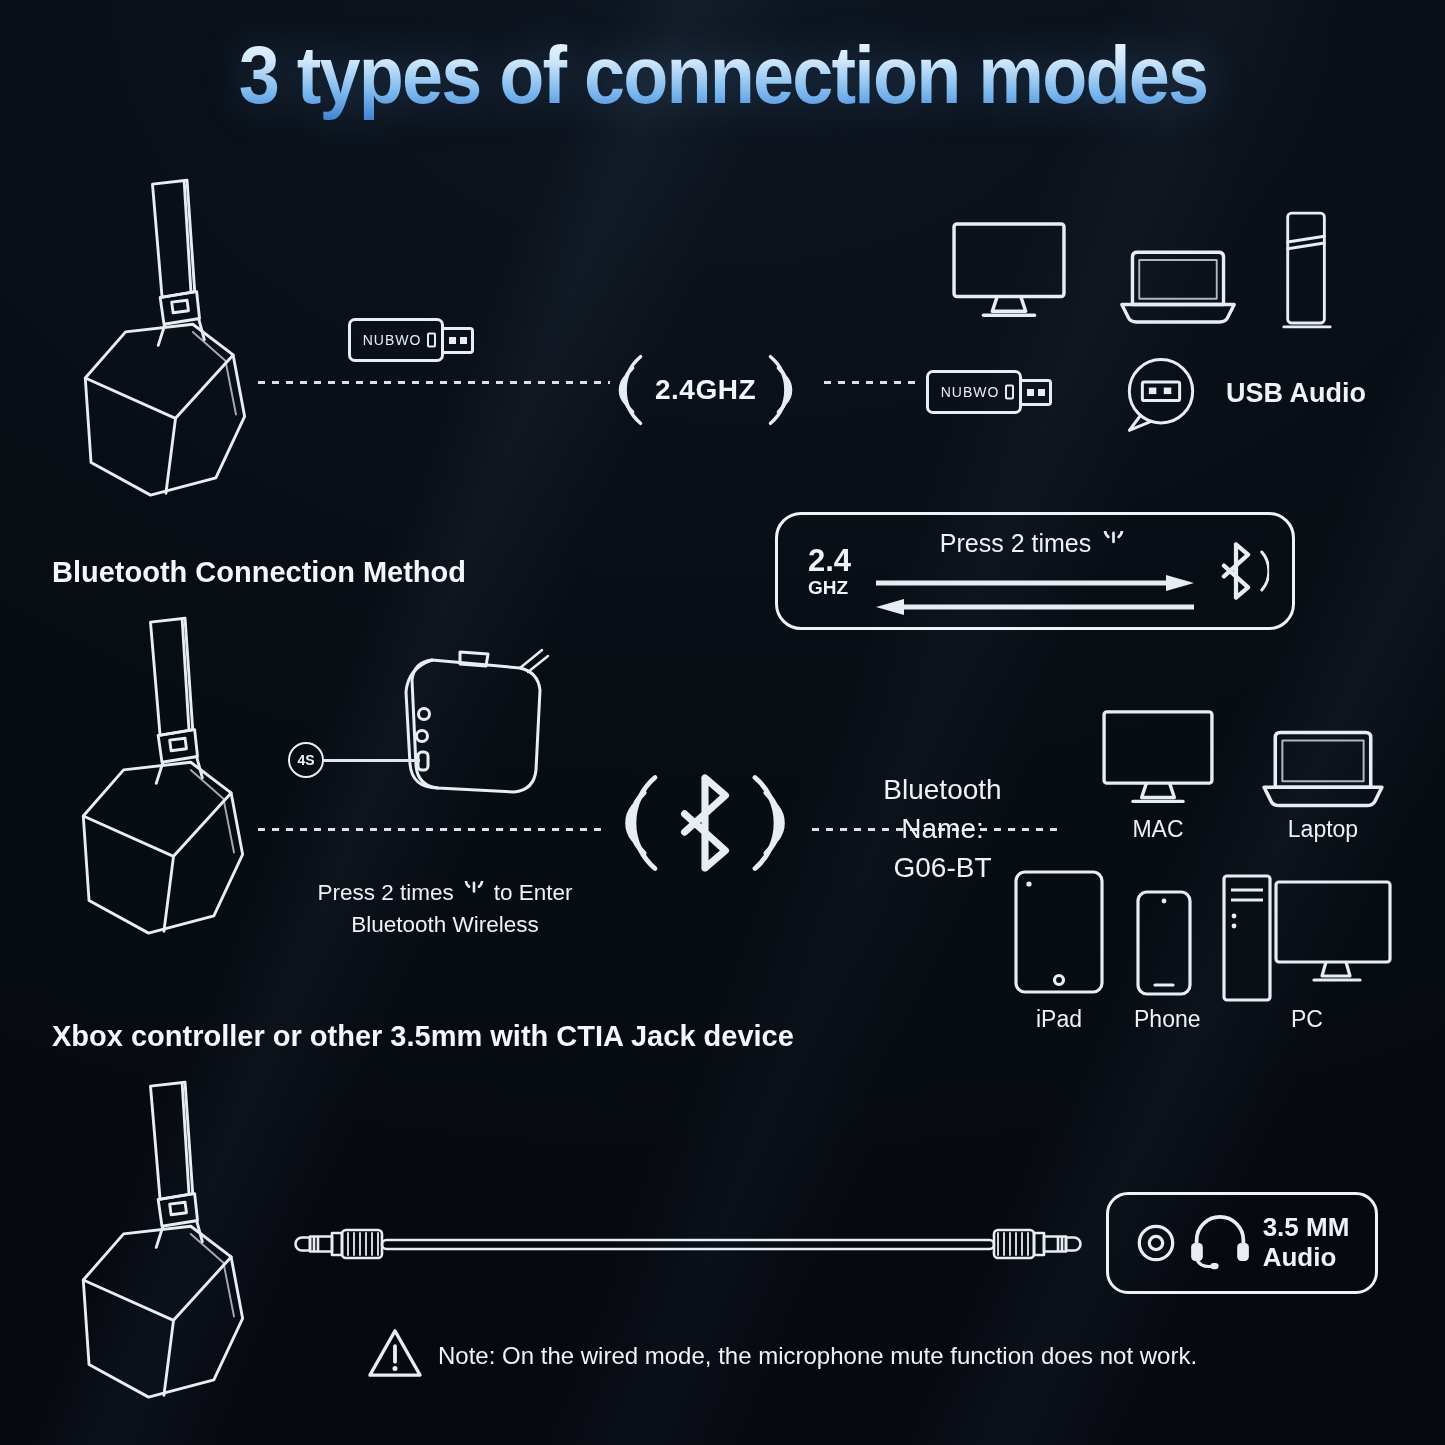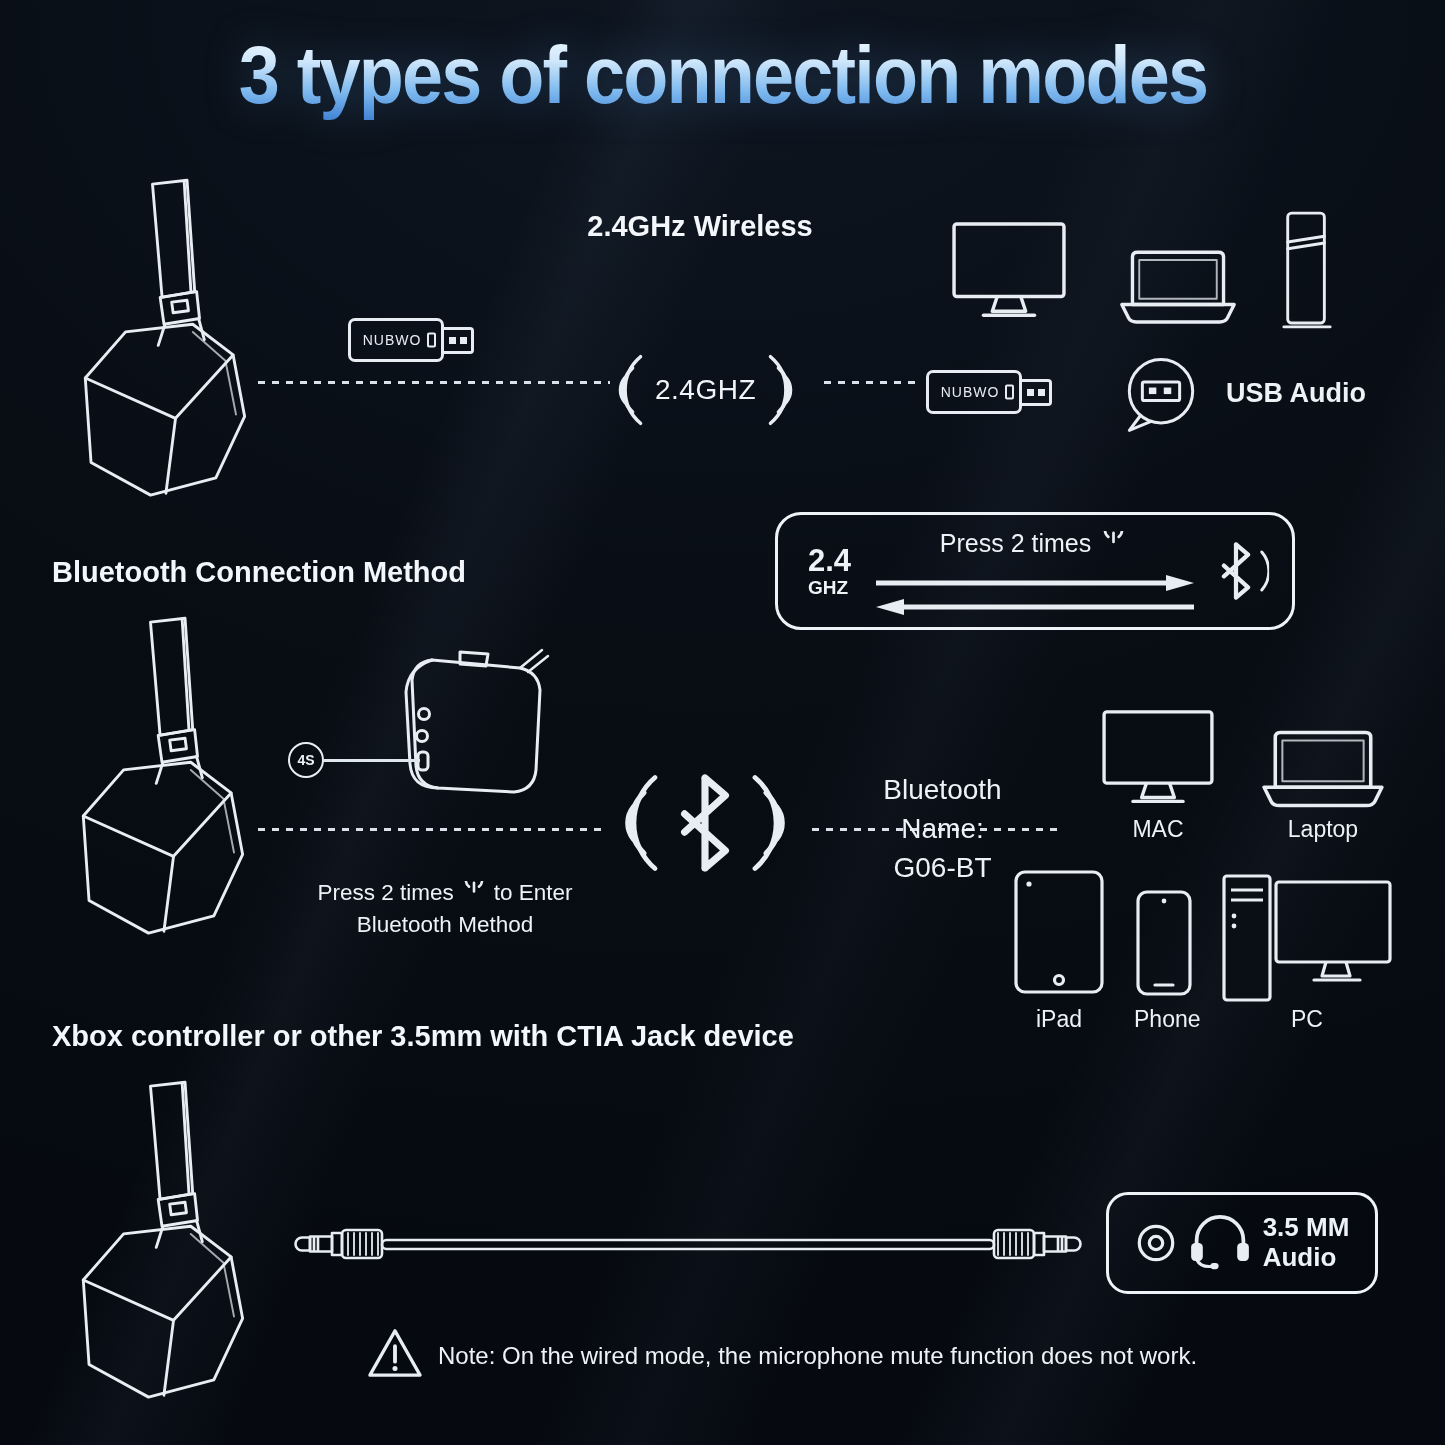--- a/index.html
+++ b/index.html
@@ -28,21 +28,21 @@
   .dongle-body{width:96px;height:44px;border:3px solid #e7edf3;border-radius:7px;
                display:flex;align-items:center;justify-content:center;position:relative}
   .dongle-label{font-size:14px;font-weight:normal;letter-spacing:1px;color:#e7edf3;padding-right:8px}
   .dongle-notch{position:absolute;right:5px;top:50%;transform:translateY(-50%);
                 width:9px;height:15px;border:2px solid #e7edf3;border-radius:2px}
   .dongle-plug{width:30px;height:27px;border:3px solid #e7edf3;border-left:none;
                border-radius:0 4px 4px 0;display:flex;align-items:center;justify-content:center;gap:4px}
   .dongle-plug i{width:7px;height:7px;background:#e7edf3;display:block}
   
   .signal{position:absolute;display:flex;align-items:center}
-  .signal-text{font-size:28px;font-weight:normal;letter-spacing:.5px;color:#f1f5f9;margin:0 9px}
+  .signal-text{font-size:28px;font-weight:bold;letter-spacing:.5px;color:#f1f5f9;margin:0 9px}
   .flip{transform:scaleX(-1)}
   
   .switch-box{position:absolute;left:775px;top:512px;width:520px;height:118px;
               border:3.5px solid #eef3f8;border-radius:26px}
   .freq{position:absolute;left:30px;top:50%;transform:translateY(-50%);text-align:left;line-height:1.05}
   .freq-top{font-size:31px;font-weight:bold;display:block}
   .freq-bottom{font-size:19px;font-weight:bold;display:block}
   .press-row{position:absolute;left:100px;top:14px;width:310px;display:flex;
              align-items:center;justify-content:center;gap:10px;font-size:25px}
   .pwr-sm{width:25px;height:25px}
@@ -214,21 +214,20 @@
 <div class="stage">
 
   <div class="title-wrap">
     <h1 class="title">3 types of connection modes</h1>
   </div>
 
   <svg class="abs art" style="left:68px;top:176px;width:192px;height:356px" viewBox="0 0 200 370">
       <use href="#sym-headset"></use>
     </svg>
 
-  <div class="sec-heading" style="left:560px;top:210px;width:280px;text-align:center">2.4GHz Wireless</div>
 
   <div class="dongle" style="left:348px;top:318px">
     <div class="dongle-body">
       <span class="dongle-label">NUBWO</span>
       <span class="dongle-notch"></span>
     </div>
     <div class="dongle-plug">
         <i></i>
         <i></i>
       </div>
@@ -319,21 +318,21 @@
   <div class="dashline" style="left:258px;top:828px;width:344px"></div>
 
   <div class="press-block" style="left:290px;top:880px;width:310px">
     <div class="press-line1">
       <span>Press 2 times</span>
       <svg class="art pwr-xs" viewBox="0 0 24 24">
           <use href="#sym-power"></use>
         </svg>
       <span>to Enter</span>
     </div>
-    <div style="margin-top:6px">Bluetooth Method</div>
+    <div style="margin-top:6px">Bluetooth Wireless</div>
   </div>
 
   <div class="signal" style="left:622px;top:768px;height:110px;gap:0">
     <svg class="art" style="width:40px;height:104px" viewBox="0 0 36 96">
         <use href="#sym-arcs"></use>
       </svg>
     <svg class="art" style="width:58px;height:98px;margin:0 14px" viewBox="0 0 56 96">
         <use href="#sym-bt"></use>
       </svg>
     <svg class="art flip" style="width:40px;height:104px" viewBox="0 0 36 96">

